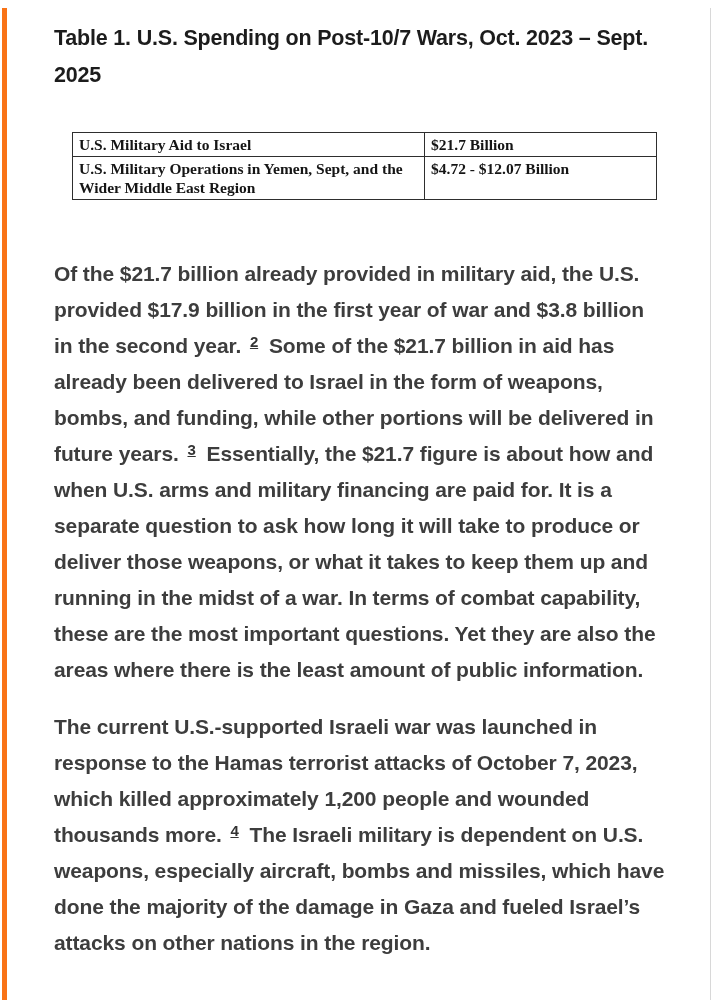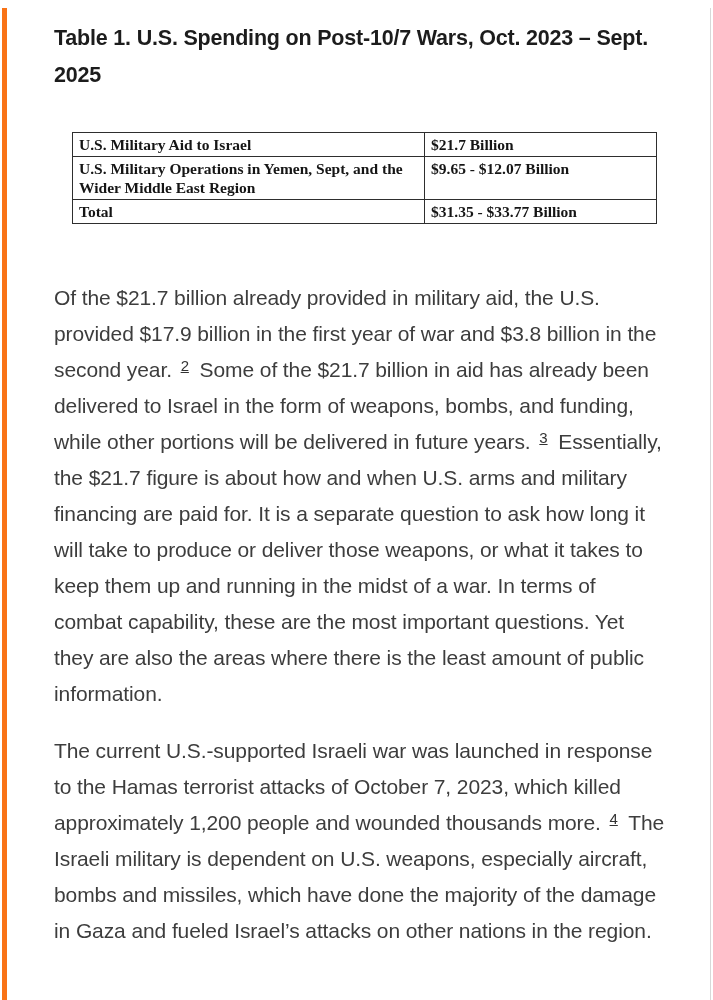--- a/index.html
+++ b/index.html
@@ -46,20 +46,21 @@
   .data-table td.label { width: 352px; }
   .data-table td.value { text-align: left; }
   .data-table tr.row-tall td { }
   .body-copy {
     margin: 0 0 21px 0;
     max-width: 625px;
     font-size: 21px;
     line-height: 36px;
     letter-spacing: -0.1px;
     color: #3d3d3d;
+    font-weight: bold;
   }
   .body-copy.first { margin-top: 56px; }
   .fn {
     font-size: 15px;
     line-height: 0;
     vertical-align: 6px;
     text-decoration: underline;
     color: #333333;
     margin: 0 5px 0 3px;
     cursor: pointer;
@@ -73,25 +74,21 @@
   <h2 class="title">Table 1. U.S. Spending on Post-10/7 Wars, Oct. 2023 – Sept. 2025</h2>
 
   <table class="data-table">
     <tbody>
       <tr class="row-tall">
         <td class="label">U.S. Military Aid to Israel</td>
         <td class="value">$21.7 Billion</td>
       </tr>
       <tr>
         <td class="label">U.S. Military Operations in Yemen, Sept, and the Wider Middle East Region</td>
-        <td class="value">$9.65 - $12.07 Billion</td>
-      </tr>
-      <tr>
-        <td class="label">Total</td>
-        <td class="value">$31.35 - $33.77 Billion</td>
+        <td class="value">$4.72 - $12.07 Billion</td>
       </tr>
     </tbody>
   </table>
 
   <p class="body-copy first"><span>Of the $21.7 billion already provided in military aid, the U.S. provided $17.9 billion in the first year of war and $3.8 billion in the second year. </span><sup class="fn">2</sup><span> Some of the $21.7 billion in aid has already been delivered to Israel in the form of weapons, bombs, and funding, while other portions will be delivered in future years. </span><sup class="fn">3</sup><span> Essentially, the $21.7 figure is about how and when U.S. arms and military financing are paid for. It is a separate question to ask how long it will take to produce or deliver those weapons, or what it takes to keep them up and running in the midst of a war. In terms of combat capability, these are the most important questions. Yet they are also the areas where there is the least amount of public information.</span></p>
 
   <p class="body-copy"><span>The current U.S.-supported Israeli war was launched in response to the Hamas terrorist attacks of October 7, 2023, which killed approximately 1,200 people and wounded thousands more. </span><sup class="fn">4</sup><span> The Israeli military is dependent on U.S. weapons, especially aircraft, bombs and missiles, which have done the majority of the damage in Gaza and fueled Israel’s attacks on other nations in the region.</span></p>
 
 </div>
 

